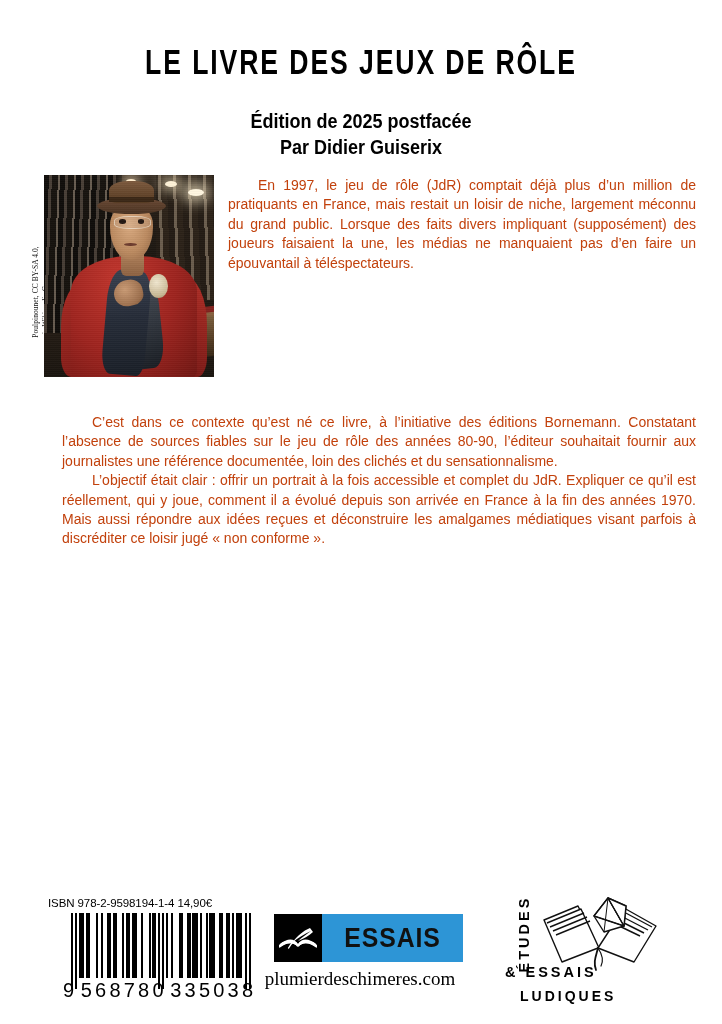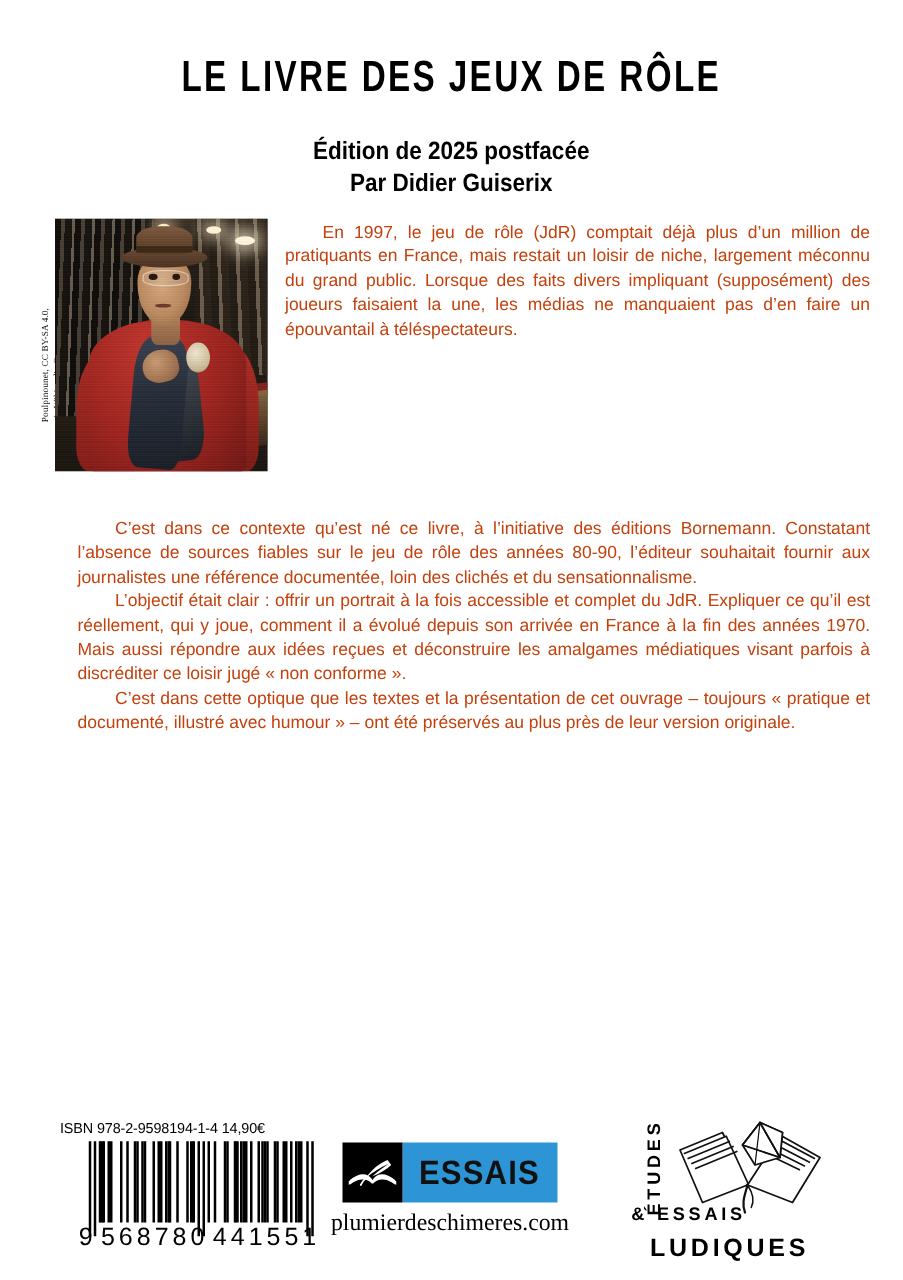--- a/index.html
+++ b/index.html
@@ -292,21 +292,21 @@
   }
   #barcode-digits .bd-lead { width: 16px; text-align: left; }
   #barcode-digits .bd-left { flex: 1; text-align: center; letter-spacing: 3.2px; }
   #barcode-digits .bd-right { flex: 1; text-align: center; letter-spacing: 3.2px; }
 
   
   #publisher-badge {
     position: absolute;
     left: 274px;
     top: 914px;
-    width: 172px;
+    width: 189px;
     height: 48px;
     display: flex;
   }
   #badge-mark {
     width: 48px; height: 48px;
     background: #000;
     position: relative;
     flex: 0 0 48px;
   }
   #badge-word {
@@ -365,21 +365,21 @@
     font-size: 14.5px;
     font-weight: bold;
     letter-spacing: 3px;
     white-space: nowrap;
   }
   #etudes-ludiques {
     position: absolute;
     left: 20px;
     top: 92px;
     font-family: "Liberation Sans", sans-serif;
-    font-size: 20px;
+    font-size: 14px;
     font-weight: bold;
     letter-spacing: 3px;
     white-space: nowrap;
   }
   #etudes-art {
     position: absolute;
     left: 38px;
     top: 0px;
     width: 125px;
     height: 78px;
@@ -425,21 +425,20 @@
     <div class="ph-layer ph-hatband"></div>
     <div class="ph-layer ph-grain"></div>
   </div>
 </figure>
 
 <div class="para" id="para-1">En 1997, le jeu de rôle (JdR) comptait déjà plus d’un million de pratiquants en France, mais restait un loisir de niche, largement méconnu du grand public. Lorsque des faits divers impliquant (supposément) des joueurs faisaient la une, les médias ne manquaient pas d’en faire un épouvantail à téléspectateurs.</div>
 
 <div id="para-rest" class="para" style="text-indent:0;">
   <p>C’est dans ce contexte qu’est né ce livre, à l’initiative des éditions Bornemann. Constatant l’absence de sources fiables sur le jeu de rôle des années 80-90, l’éditeur souhaitait fournir aux journalistes une référence documentée, loin des clichés et du sensationnalisme.</p>
   <p>L’objectif était clair : offrir un portrait à la fois accessible et complet du JdR. Expliquer ce qu’il est réellement, qui y joue, comment il a évolué depuis son arrivée en France à la fin des années 1970. Mais aussi répondre aux idées reçues et déconstruire les amalgames médiatiques visant parfois à discréditer ce loisir jugé « non conforme ».</p>
-  <p>C’est dans cette optique que les textes et la présentation de cet ouvrage – toujours « pratique et documenté, illustré avec humour » – ont été préservés au plus près de leur version originale.</p>
 </div>
 
 <div id="isbn-line">ISBN 978-2-9598194-1-4  14,90€</div>
 
 <div id="barcode-block">
   <div id="barcode-bars">
       <span class="bar guard" style="left:0.000px;width:2.045px"></span>
       <span class="bar guard" style="left:3.789px;width:2.045px"></span>
       <span class="bar short" style="left:7.579px;width:2.045px"></span>
       <span class="bar short" style="left:9.474px;width:2.045px"></span>
@@ -485,21 +484,21 @@
       <span class="bar short" style="left:161.053px;width:2.045px"></span>
       <span class="bar short" style="left:164.842px;width:2.045px"></span>
       <span class="bar short" style="left:166.737px;width:2.045px"></span>
       <span class="bar short" style="left:168.632px;width:2.045px"></span>
       <span class="bar guard" style="left:174.316px;width:2.045px"></span>
       <span class="bar guard" style="left:178.105px;width:2.045px"></span>
     </div>
   <div id="barcode-digits">
     <span class="bd-lead">9</span>
     <span class="bd-left">568780</span>
-    <span class="bd-right">441551</span>
+    <span class="bd-right">335038</span>
   </div>
 </div>
 
 <div id="publisher-badge">
   <div id="badge-mark">
     <svg viewBox="0 0 48 48" width="48" height="48" aria-hidden="true">
       <path d="M5 31 C12 25, 20 25, 24 30 C28 25, 36 25, 43 31 L43 34 C36 28, 28 28, 24 33 C20 28, 12 28, 5 34 Z" fill="#ffffff"></path>
       <path d="M6 30 C13 24, 20 24, 23.4 29.2 L23.4 33 C20 28, 13 28, 6 33.6 Z" fill="#ffffff"></path>
       <path d="M24.6 29.2 C28 24, 35 24, 42 30 L42 33.6 C35 28, 28 28, 24.6 33 Z" fill="#ffffff"></path>
       <path d="M36 14 C29 17, 23 22, 19 28 C24 24, 30 20, 37 17 C33 20, 28 23, 24 27 C29 25, 35 22, 39 18 Z" fill="#ffffff"></path>

